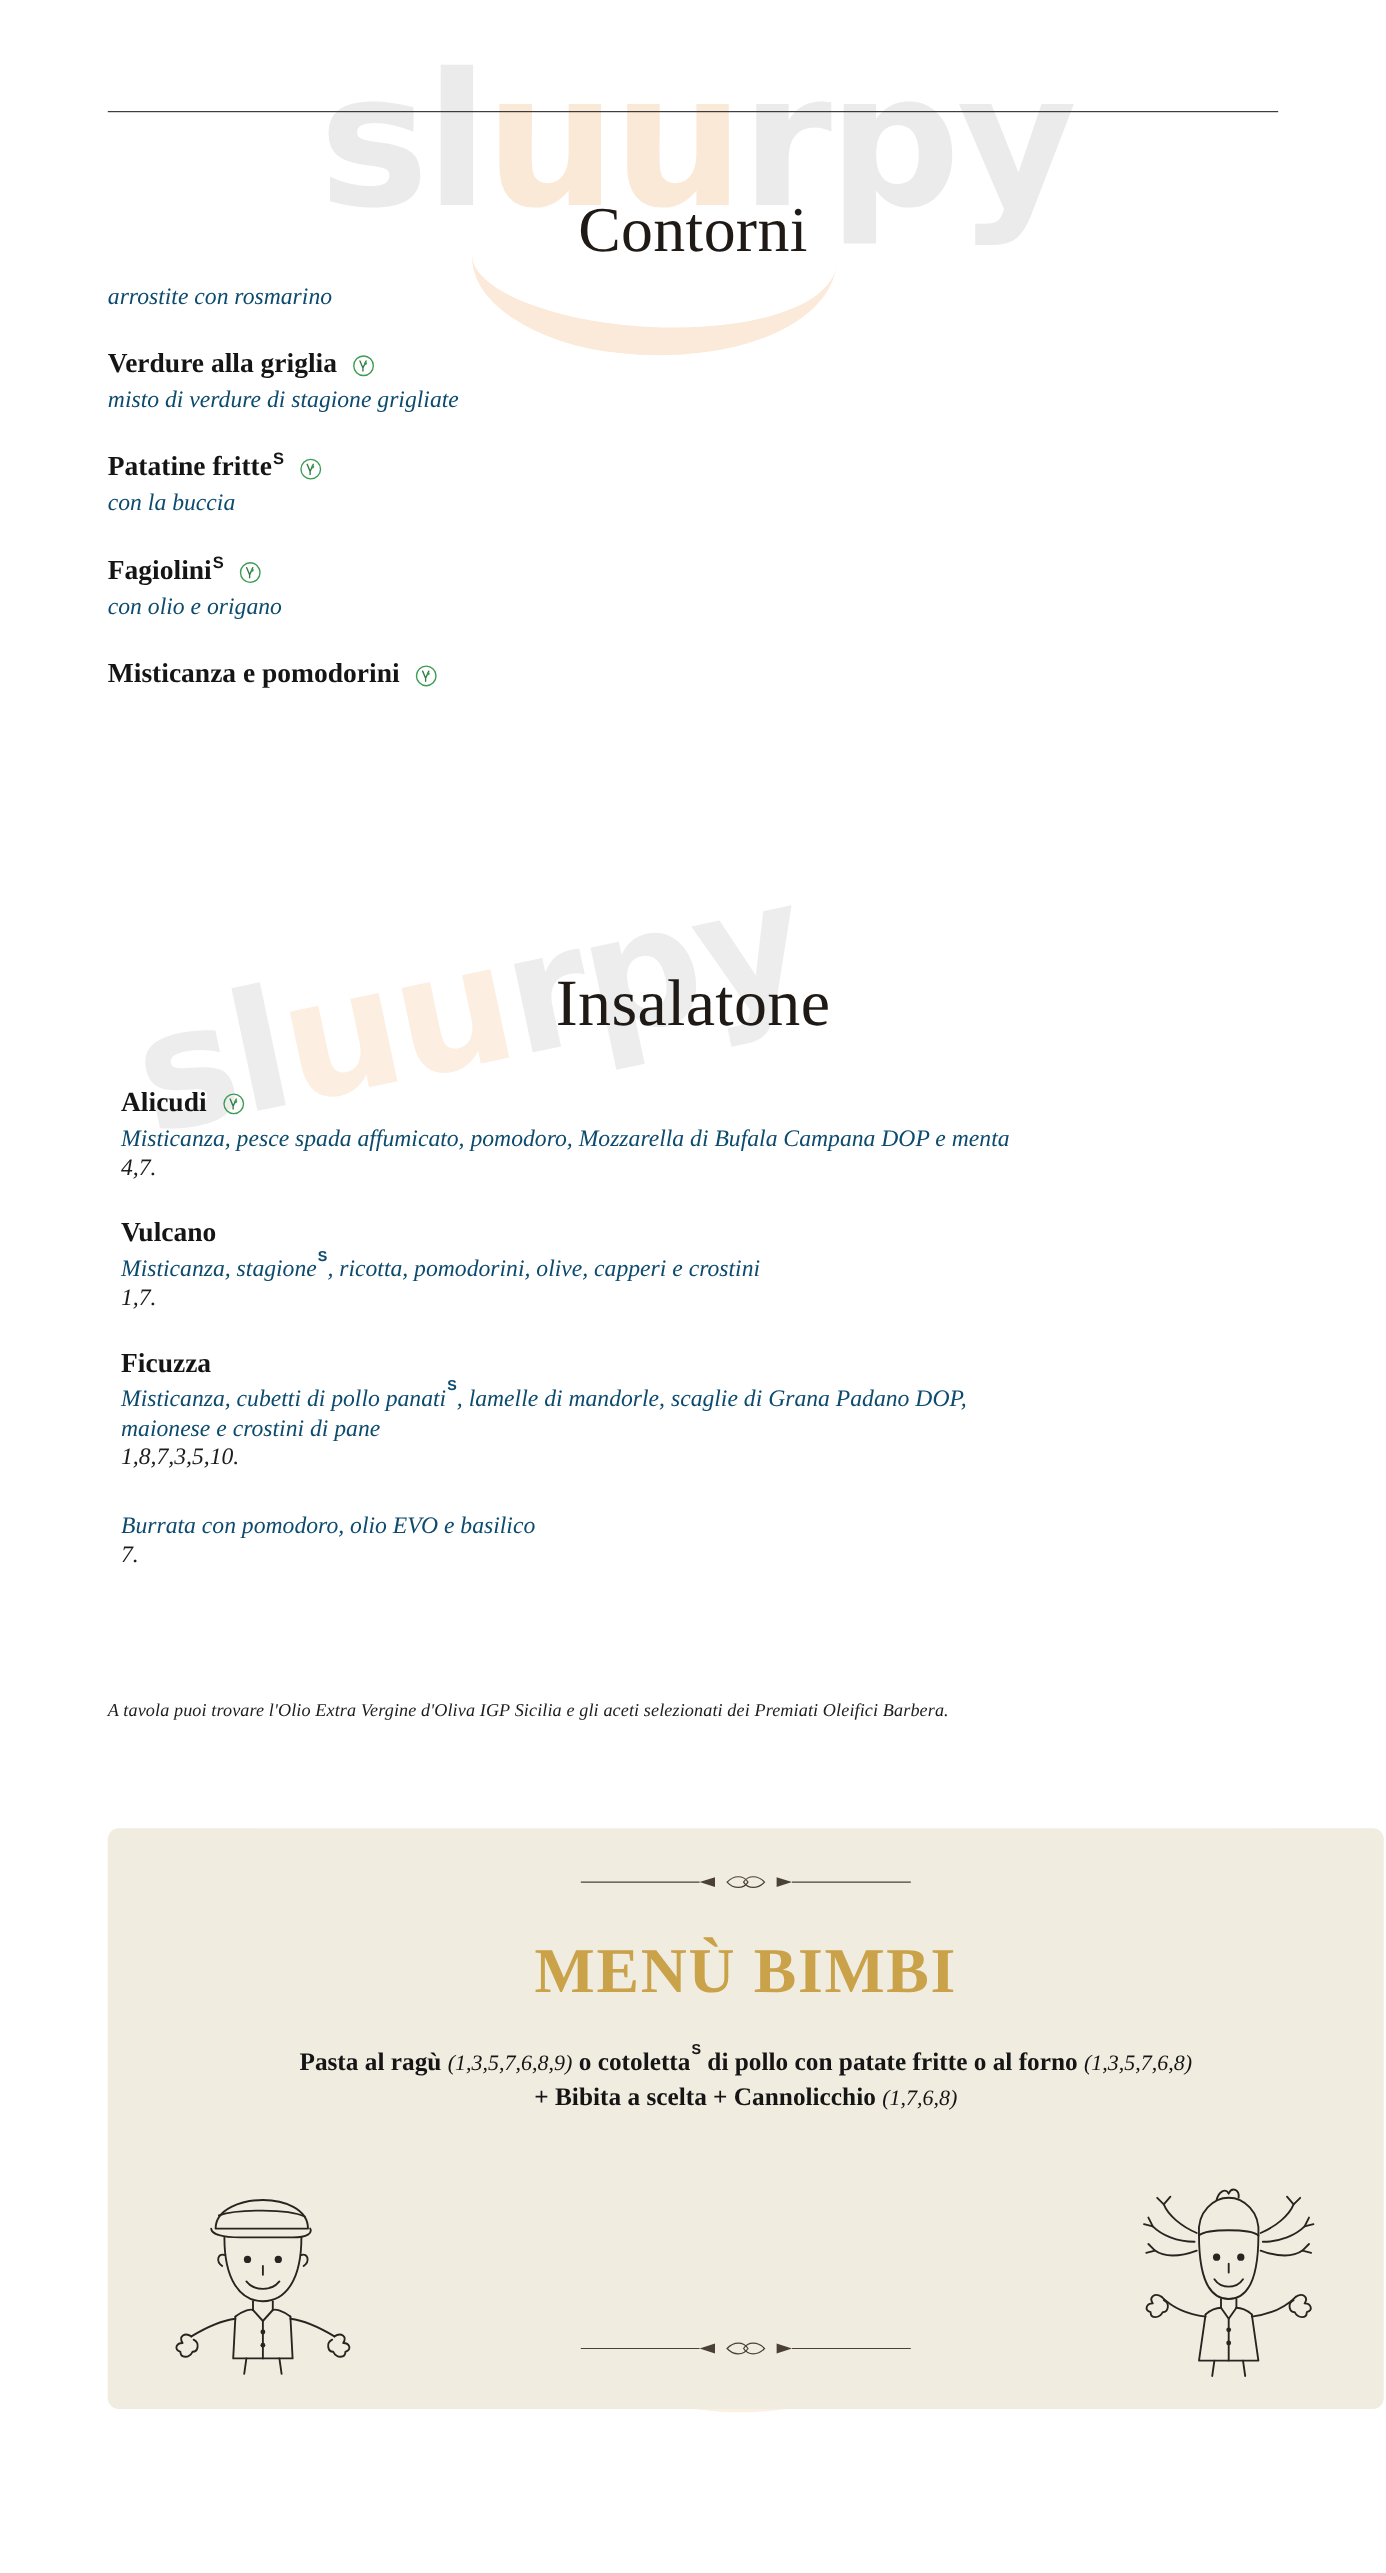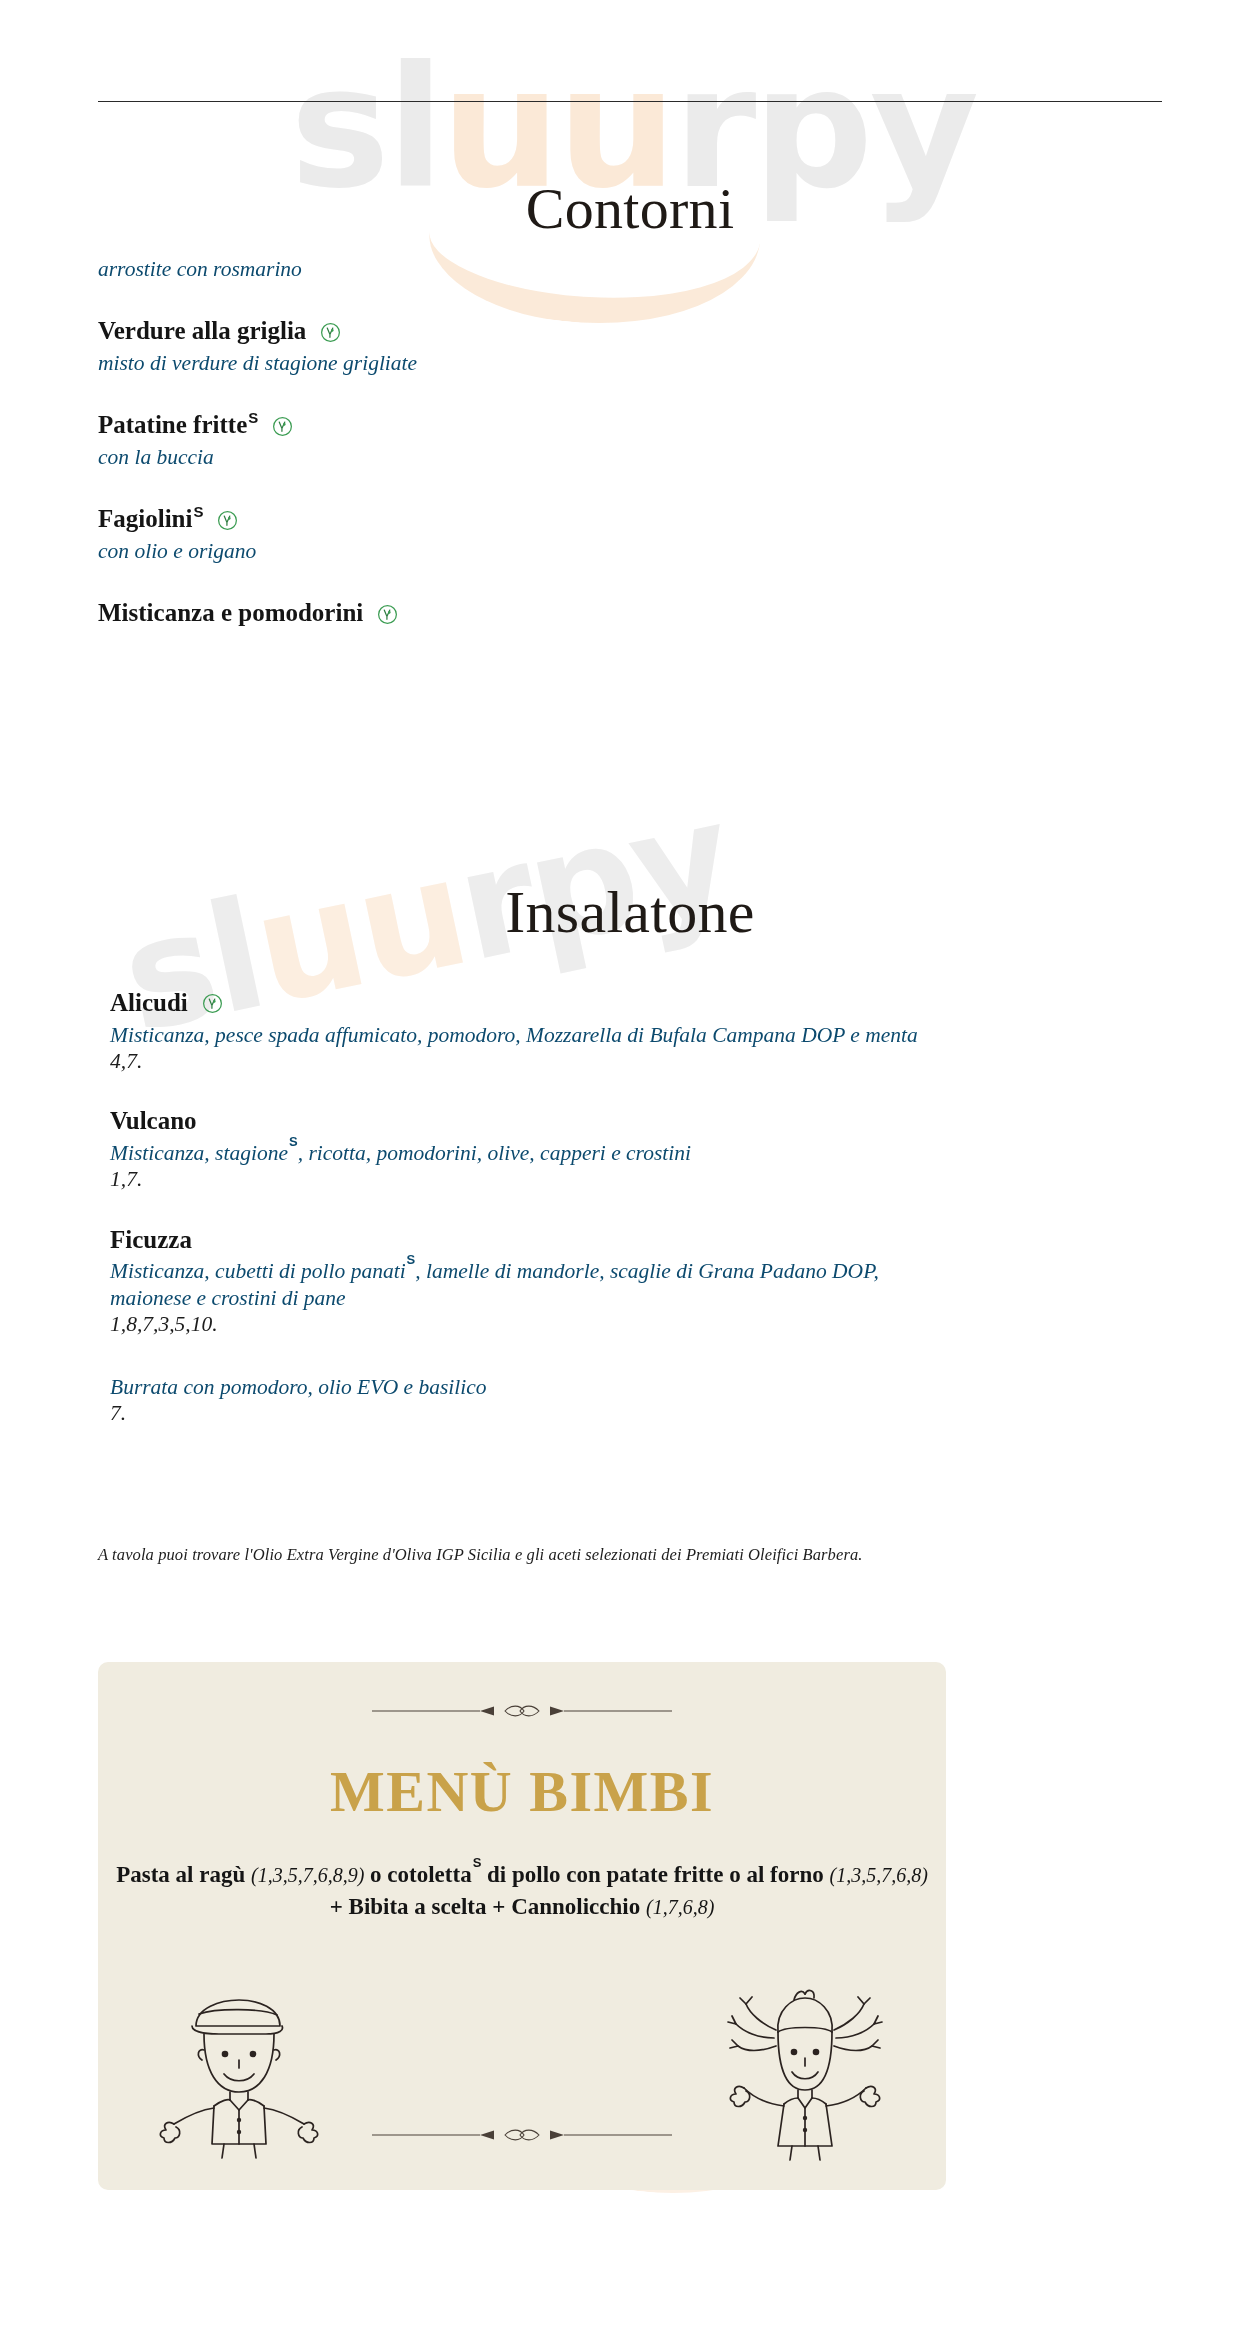--- a/index.html
+++ b/index.html
@@ -175,21 +175,21 @@
     font-style: italic;
     color: #1d1d1d;
     letter-spacing: .1px;
   }
 
   
   .bimbi {
     position: absolute;
     left: 98px;
     top: 1662px;
-    width: 848px;
+    width: 1160px;
     height: 528px;
     background: #f0ece0;
     border-radius: 10px;
     overflow: hidden;
   }
   .divider {
     display: flex;
     align-items: center;
     justify-content: center;
     height: 22px;

